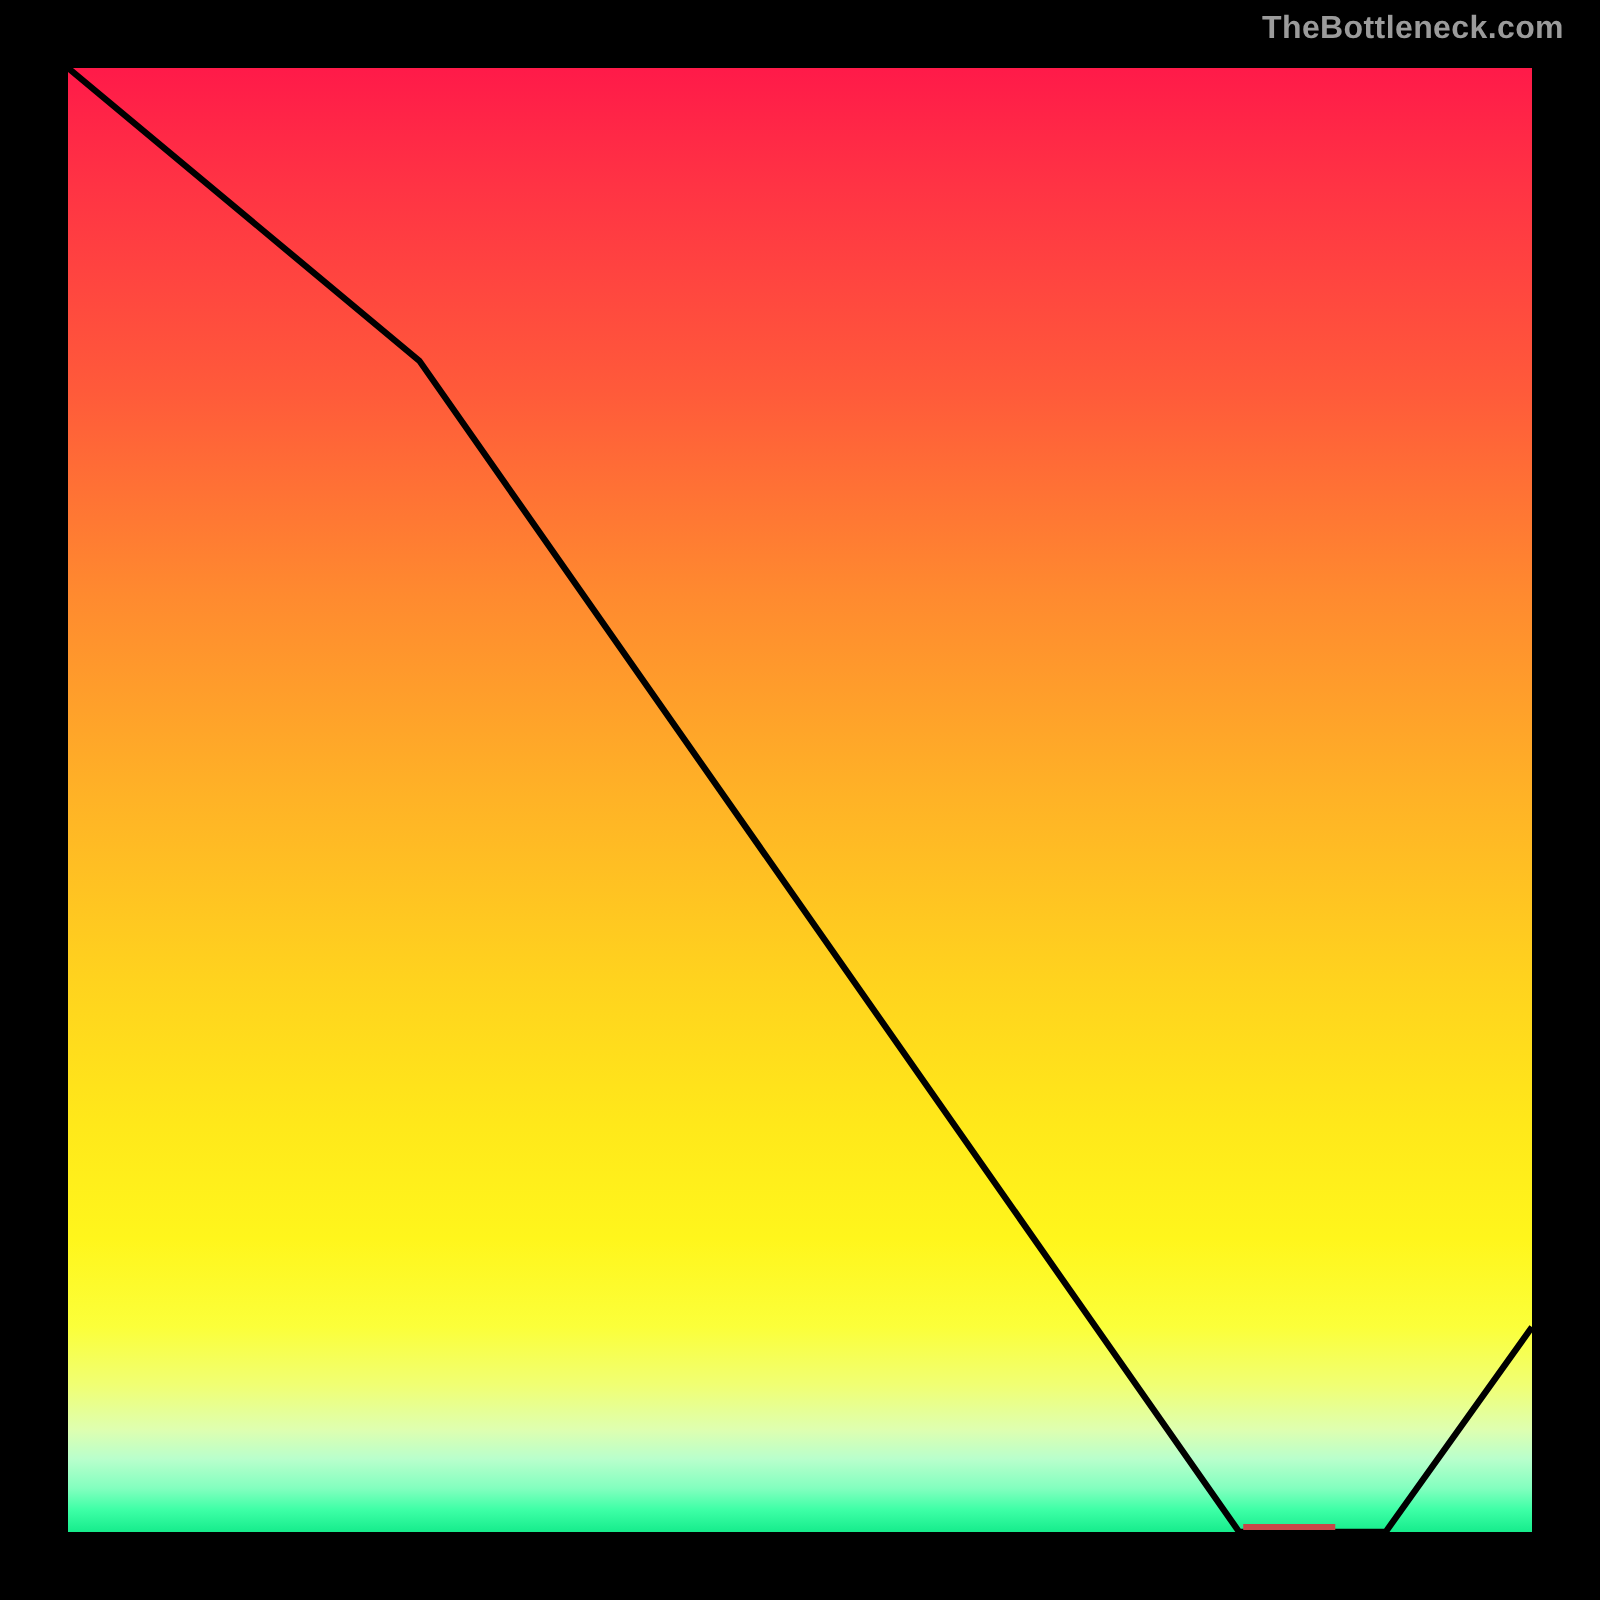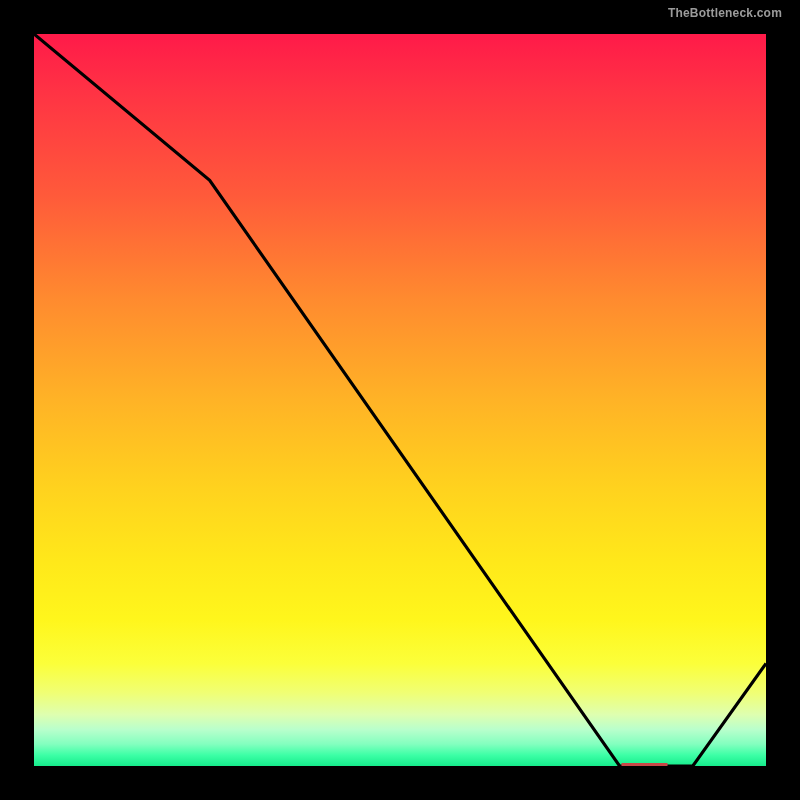--- a/index.html
+++ b/index.html
@@ -14,21 +14,21 @@
     position: relative;
     width: 800px;
     height: 800px;
     background: #000;
   }
   .attribution {
     position: absolute;
     top: 6px;
     right: 18px;
     color: #9b9b9b;
-    font-size: 12px;
+    font-size: 16px;
     font-weight: 600;
     letter-spacing: 0.2px;
   }
   .plot-area {
     position: absolute;
     left: 30px;
     top: 30px;
     width: 740px;
     height: 740px;
     background: linear-gradient(

